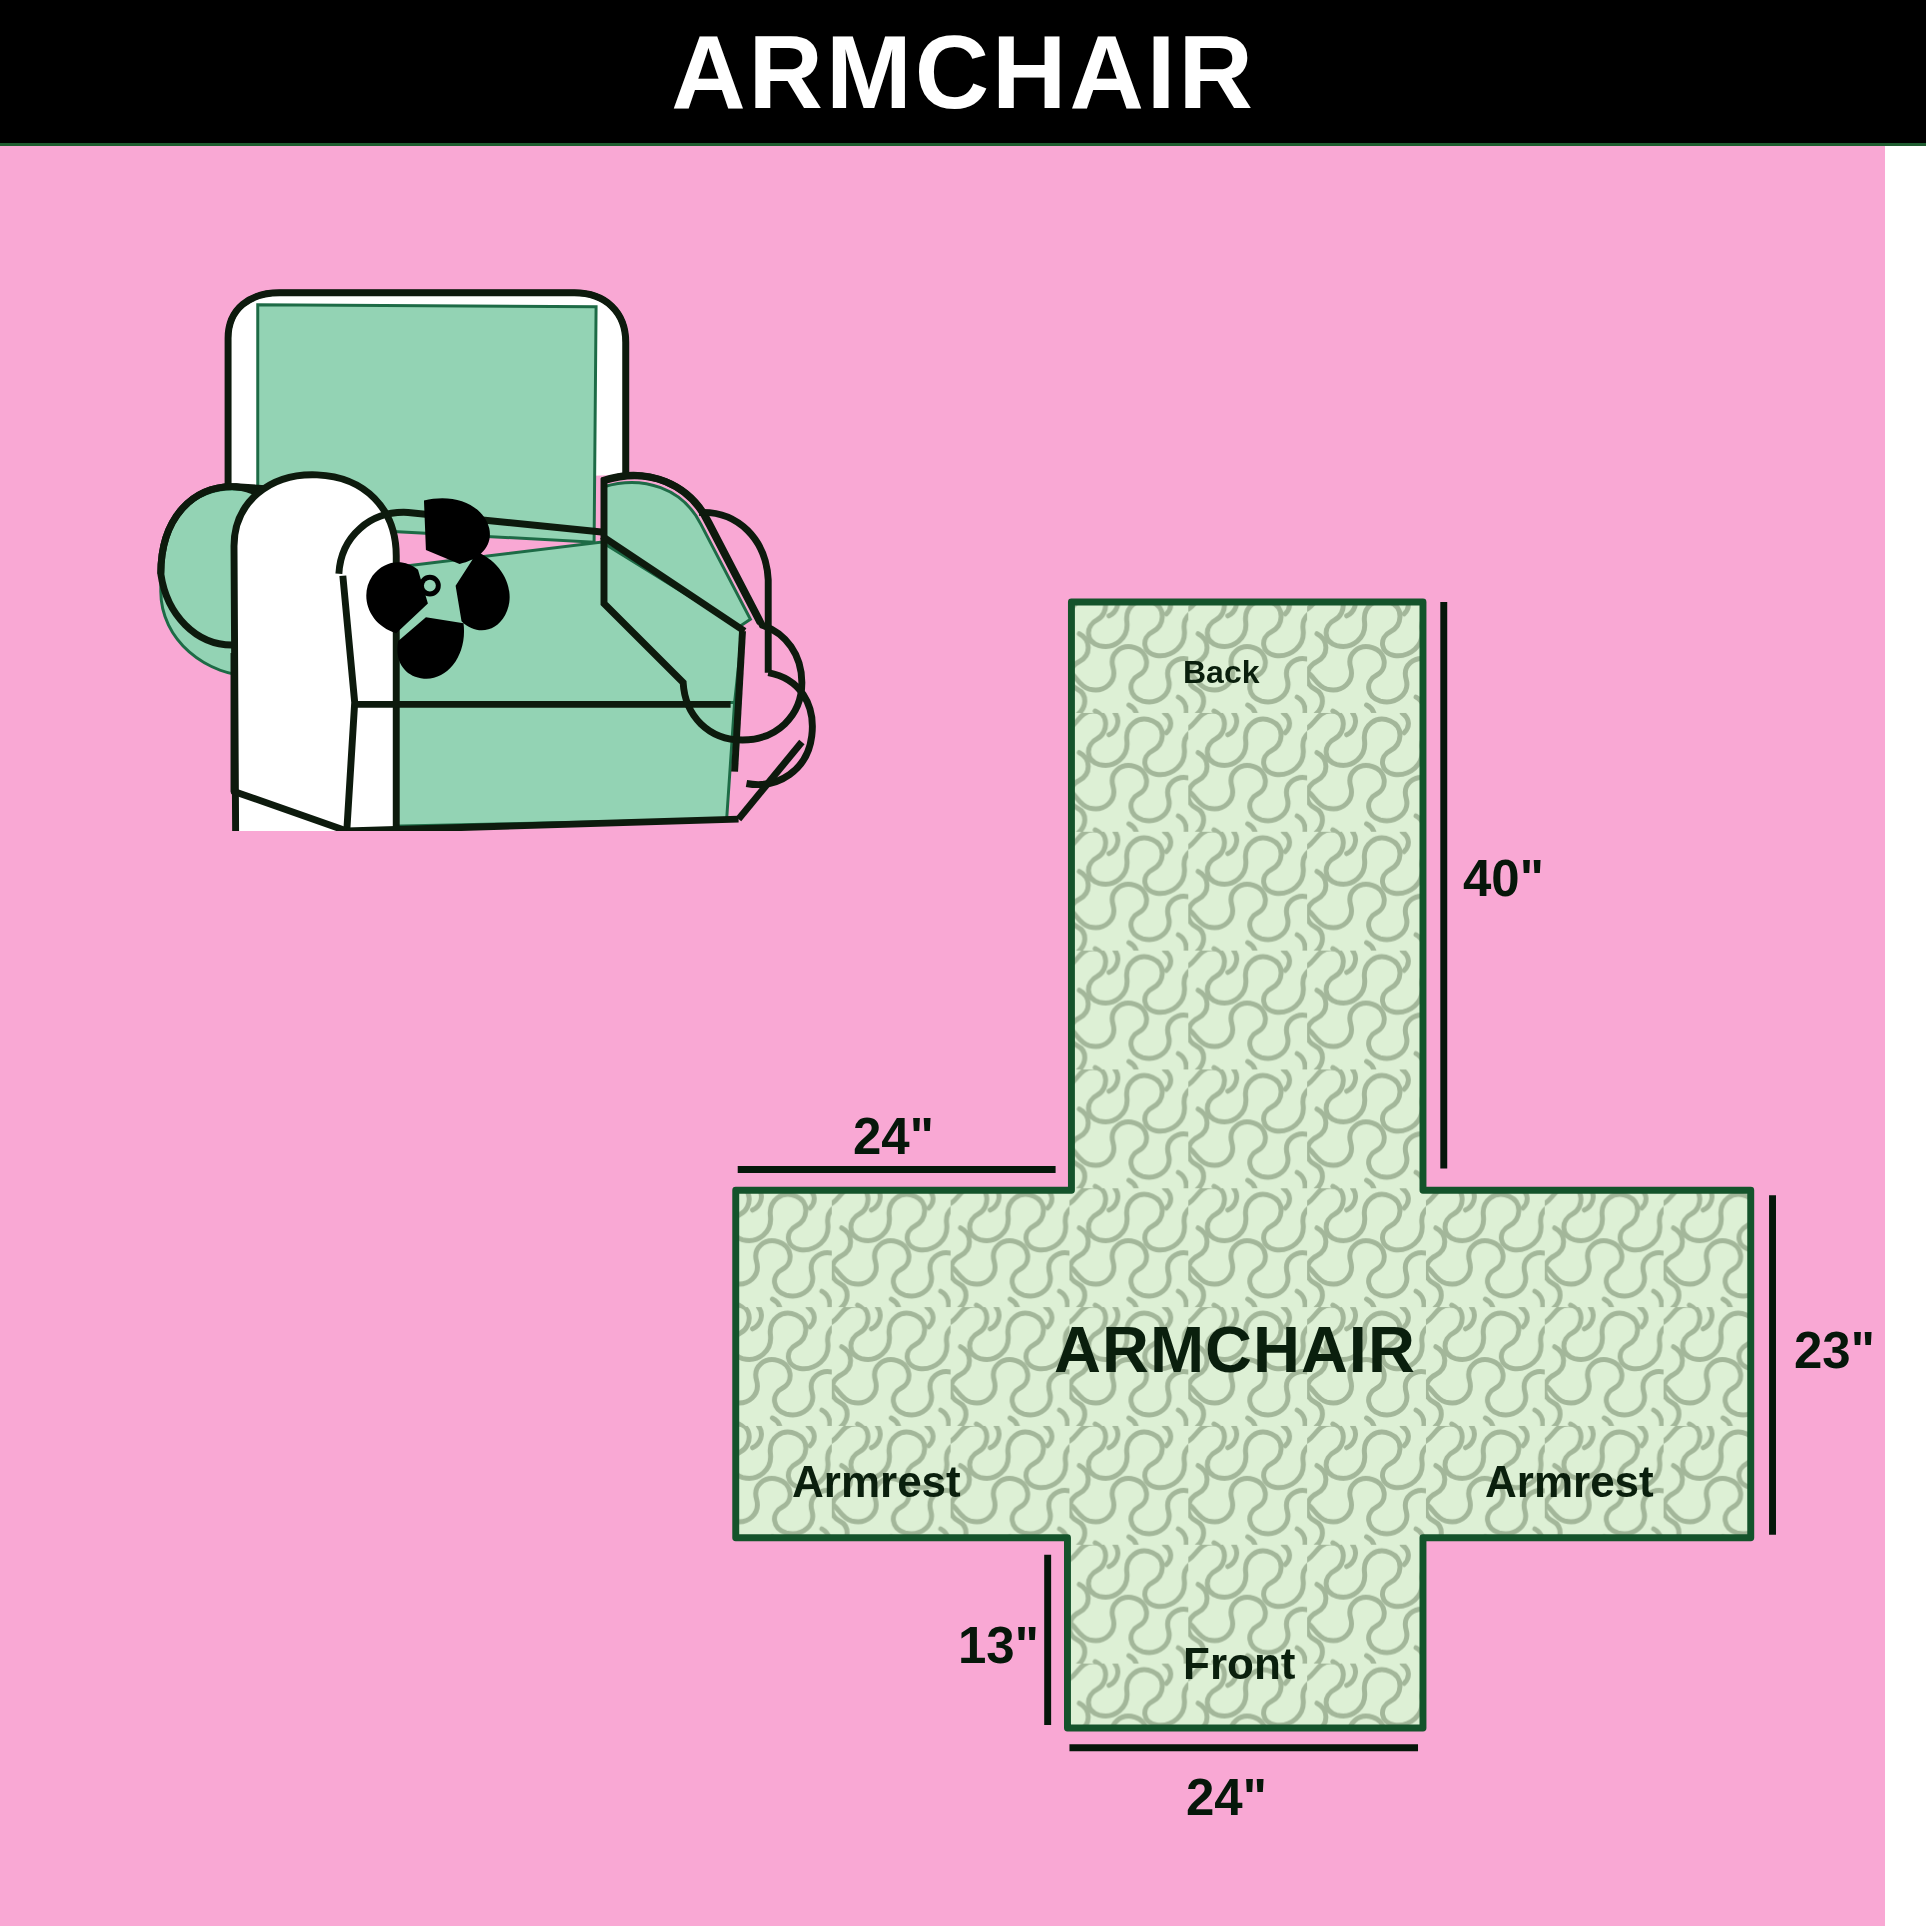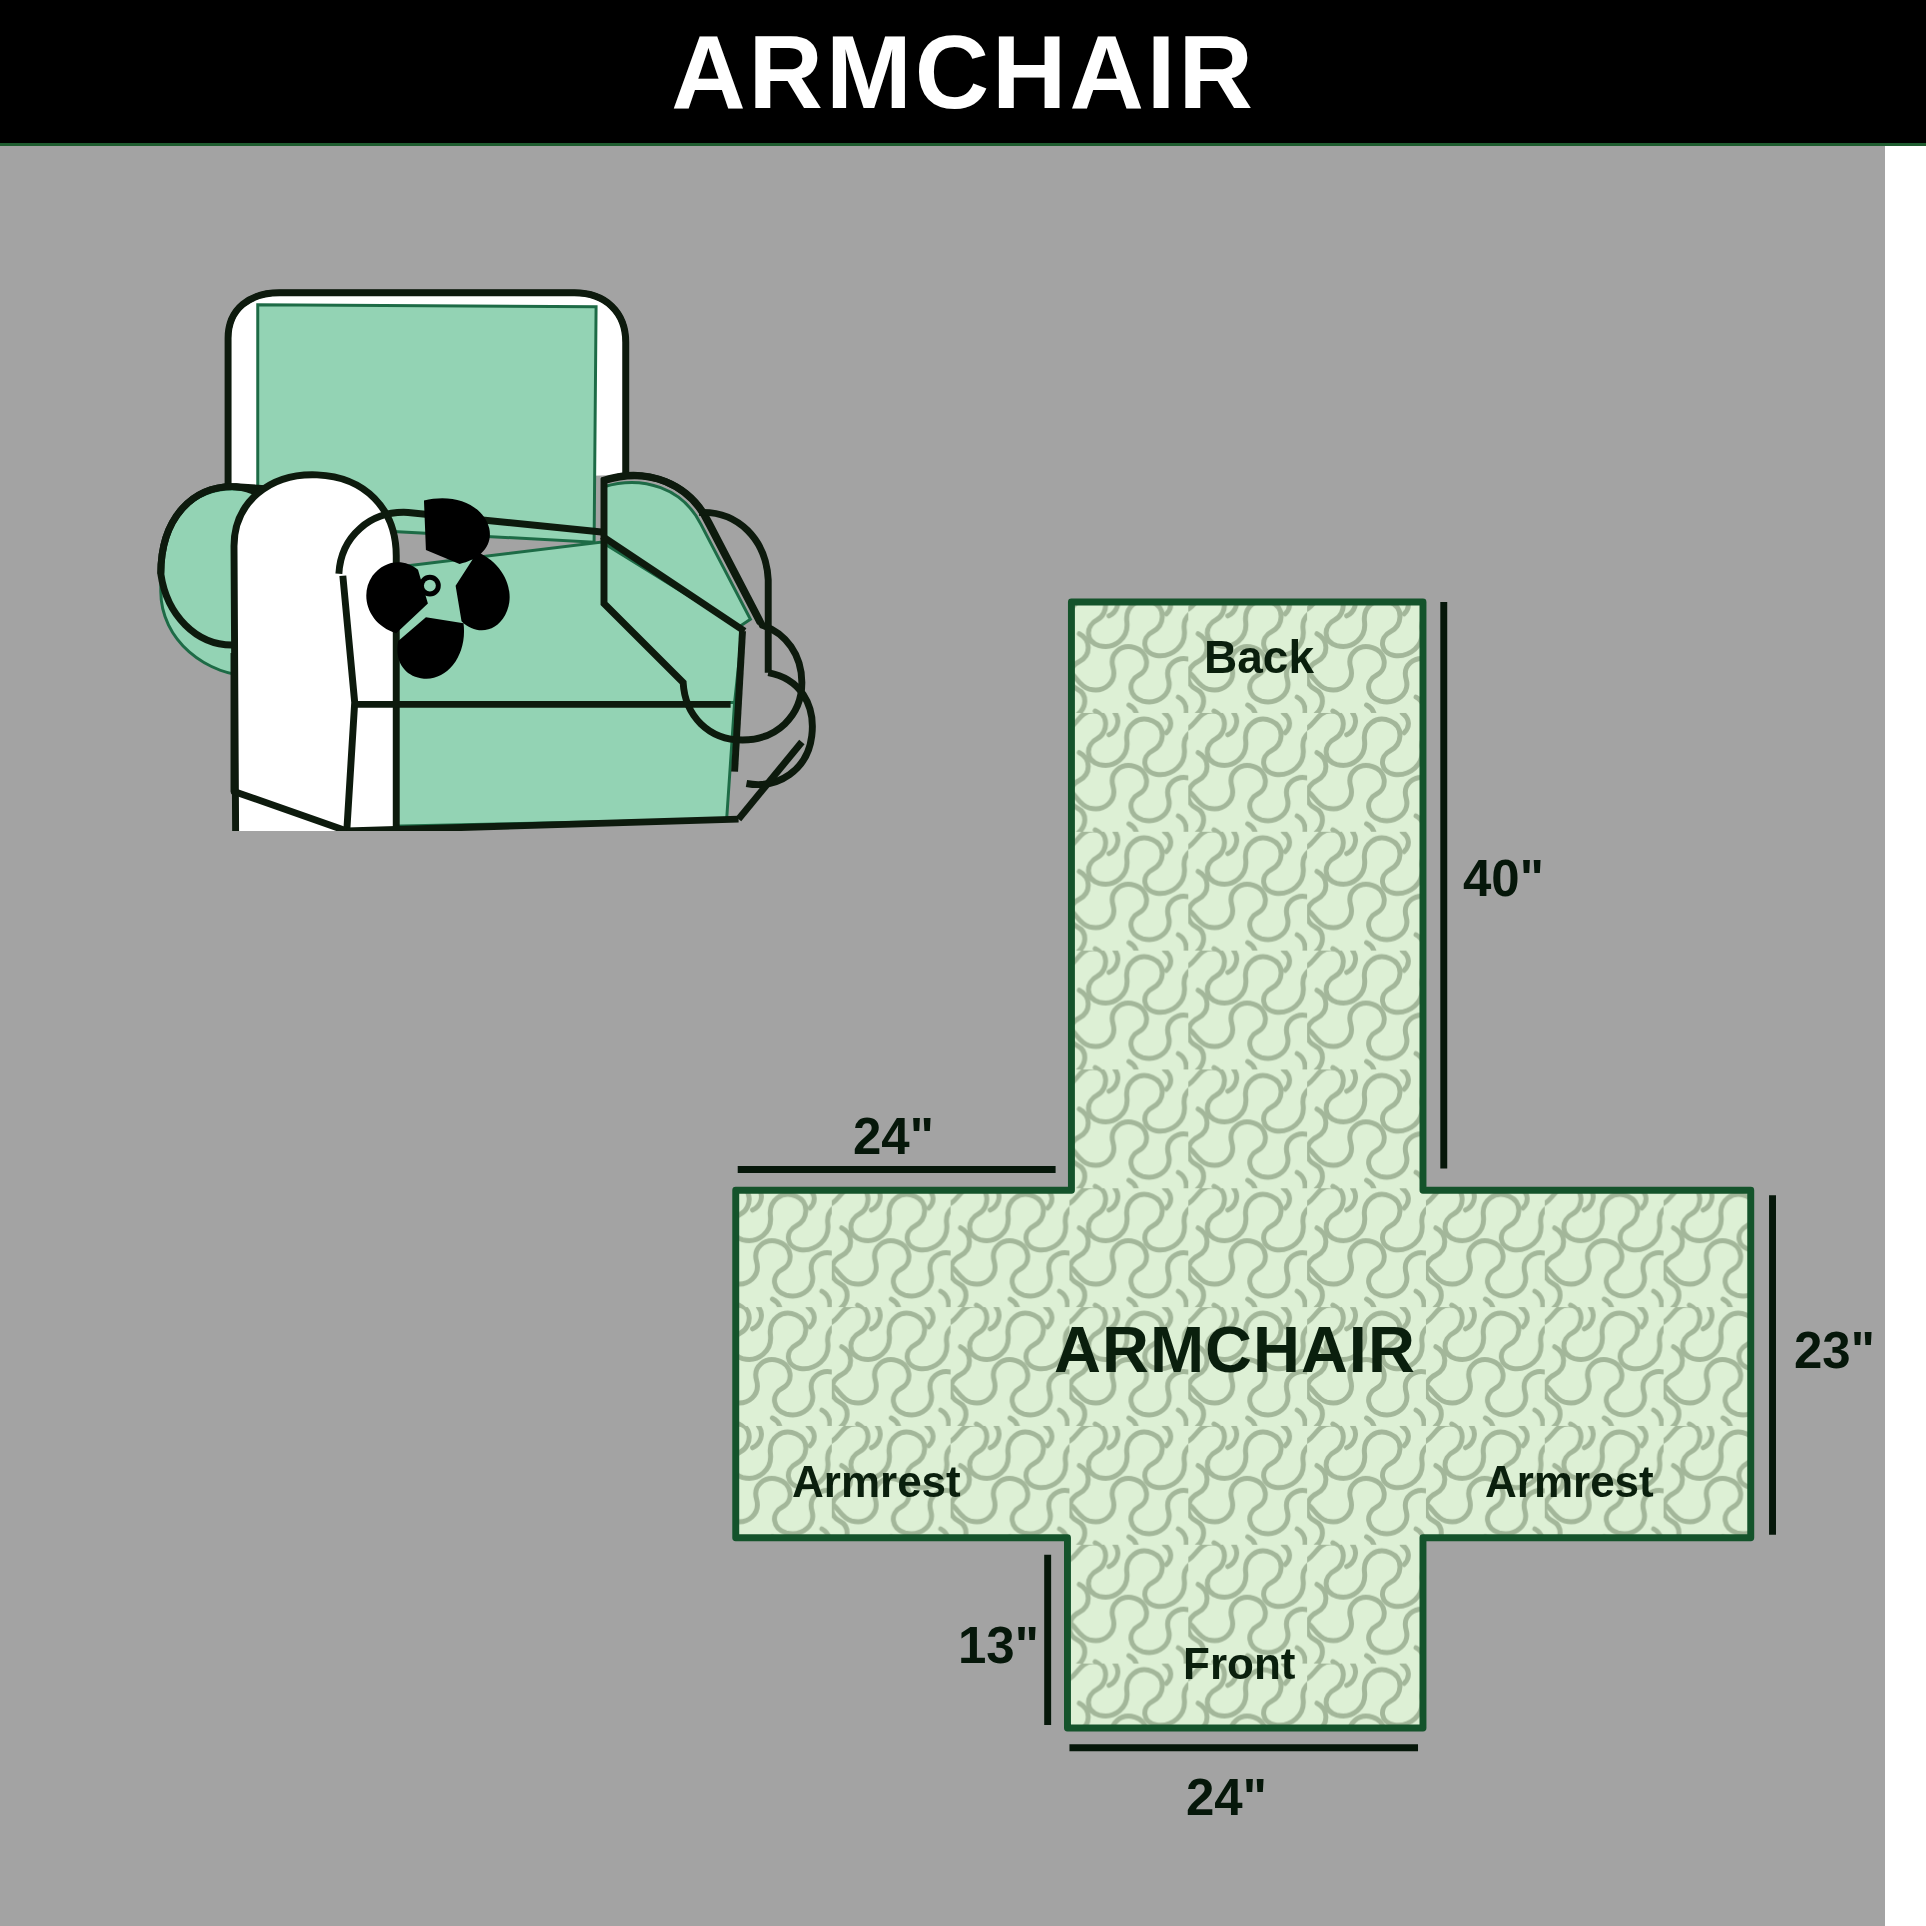--- a/index.html
+++ b/index.html
@@ -3,21 +3,21 @@
 <meta charset="utf-8">
 <style>
   html,body{margin:0;padding:0;}
   body{
     width:1927px;height:1927px;
     background:#ffffff;
     font-family:"Liberation Sans", sans-serif;
     overflow:hidden;
     position:relative;
   }
-  #root{position:relative;width:1885px;height:1927px;background:#a3a3a3;text-decoration:underline;}
+  #root{position:relative;width:1885px;height:1927px;background:#f9a8d4;text-decoration:underline;}
 
   
   .banner{
     position:absolute;left:0;top:0;width:1927px;height:145px;
     background:#000000;
     display:flex;align-items:center;justify-content:center;
   }
   .banner-title{
     color:#ffffff;
     font-size:103px;
@@ -41,21 +41,21 @@
 
   
   .lbl{
     position:absolute;
     color:#0a1f0d;
     font-weight:bold;
     font-family:"Liberation Sans", sans-serif;
     white-space:nowrap;
     line-height:1;
   }
-  .lbl-back   {left:1183px; top:634px;  font-size:46px;margin-left:21px;}
+  .lbl-back   {left:1183px; top:656px;  font-size:32px;}
   .lbl-center {left:1054px; top:1317px; font-size:65px; letter-spacing:1px;}
   .lbl-arm-l  {left:792px;  top:1460px; font-size:44px;}
   .lbl-arm-r  {left:1485px; top:1460px; font-size:44px;}
   .lbl-front  {left:1183px; top:1642px; font-size:44px;}
 
   .dim{
     position:absolute;
     color:#06170a;
     font-weight:bold;
     font-family:"Liberation Sans", sans-serif;

